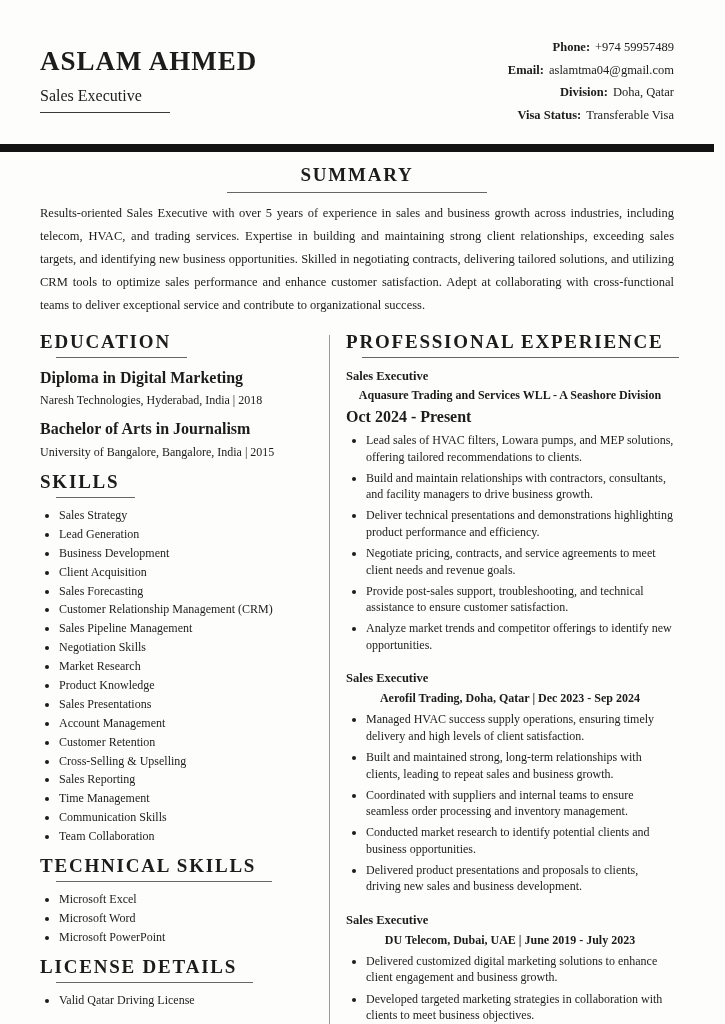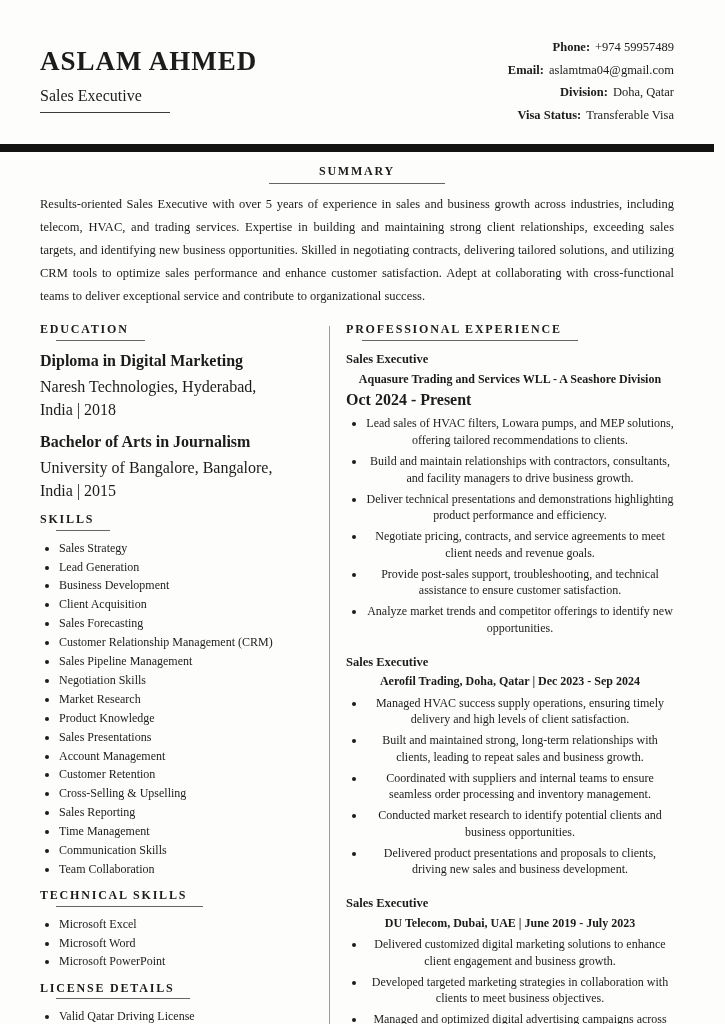--- a/index.html
+++ b/index.html
@@ -38,21 +38,21 @@
   .contact { text-align: right; font-size: 12.5px; line-height: 1.8; margin-top: 6px; }
   .contact-row { white-space: nowrap; }
   .c-label { font-weight: bold; text-align: center; }
   .c-value { margin-left: 5px; }
 
   
   .bar { height: 8px; background: #131313; margin: 18px -40px 0 -40px; }
 
   
   .h {
-    font-size: 12px;
+    font-size: 19px;
     font-weight: bold;
     letter-spacing: 1.8px;
     line-height: 1.2;
     white-space: nowrap;
   }
   .h-center { display: table; margin: 12px auto 0 auto; text-align: center; }
   .h-center::after {
     content: ""; display: block; height: 1px; background: #666;
     width: 230%; margin: 5px 0 0 -65%;
   }
@@ -74,34 +74,34 @@
   .columns { display: flex; margin-top: 14px; align-items: stretch; }
   .col-left { width: 252px; flex: none; }
   .v-divider { width: 1px; background: #9a9a9a; flex: none; margin: 4px 16px 10px 37px; }
   .col-right { flex: 1; min-width: 0; }
 
   .sec { margin-bottom: 10px; }
 
   
   .edu-item { margin-top: 9px; }
   .edu-degree { font-size: 16px; font-weight: bold; line-height: 1.4; }
-  .edu-school { font-size: 16px; line-height: 1.45; margin-top: 3px; }
+  .edu-school { font-size: 12px; line-height: 1.45; margin-top: 3px; }
 
   
   ul.plain { list-style: disc; padding-left: 19px; margin-top: 9px; }
   ul.plain li { font-size: 12px; line-height: 1.45; margin-bottom: 1.5px; }
 
   
   .jobs { margin-top: 10px; }
   .job { margin-bottom: 17px; }
   .job-title { font-size: 12.5px; font-weight: bold; line-height: 1.35; }
   .job-company { font-size: 12px; font-weight: bold; line-height: 1.35; margin-top: 3px; text-align: center; }
   .job-dates { font-size: 16px; font-weight: bold; line-height: 1.35; margin-top: 2px; }
   .job-dates:empty { display: none; }
-  ul.bullets { list-style: disc; padding-left: 20px; margin-top: 5px; text-align: center; }
+  ul.bullets { list-style: disc; padding-left: 20px; margin-top: 5px; }
   ul.bullets li { font-size: 12px; line-height: 1.38; margin-bottom: 4.5px; }
 </style>
 </head>
 <body>
 
 <div class="page">
 
   <div class="header">
     <div class="identity">
       <h1 class="name">ASLAM AHMED</h1>

